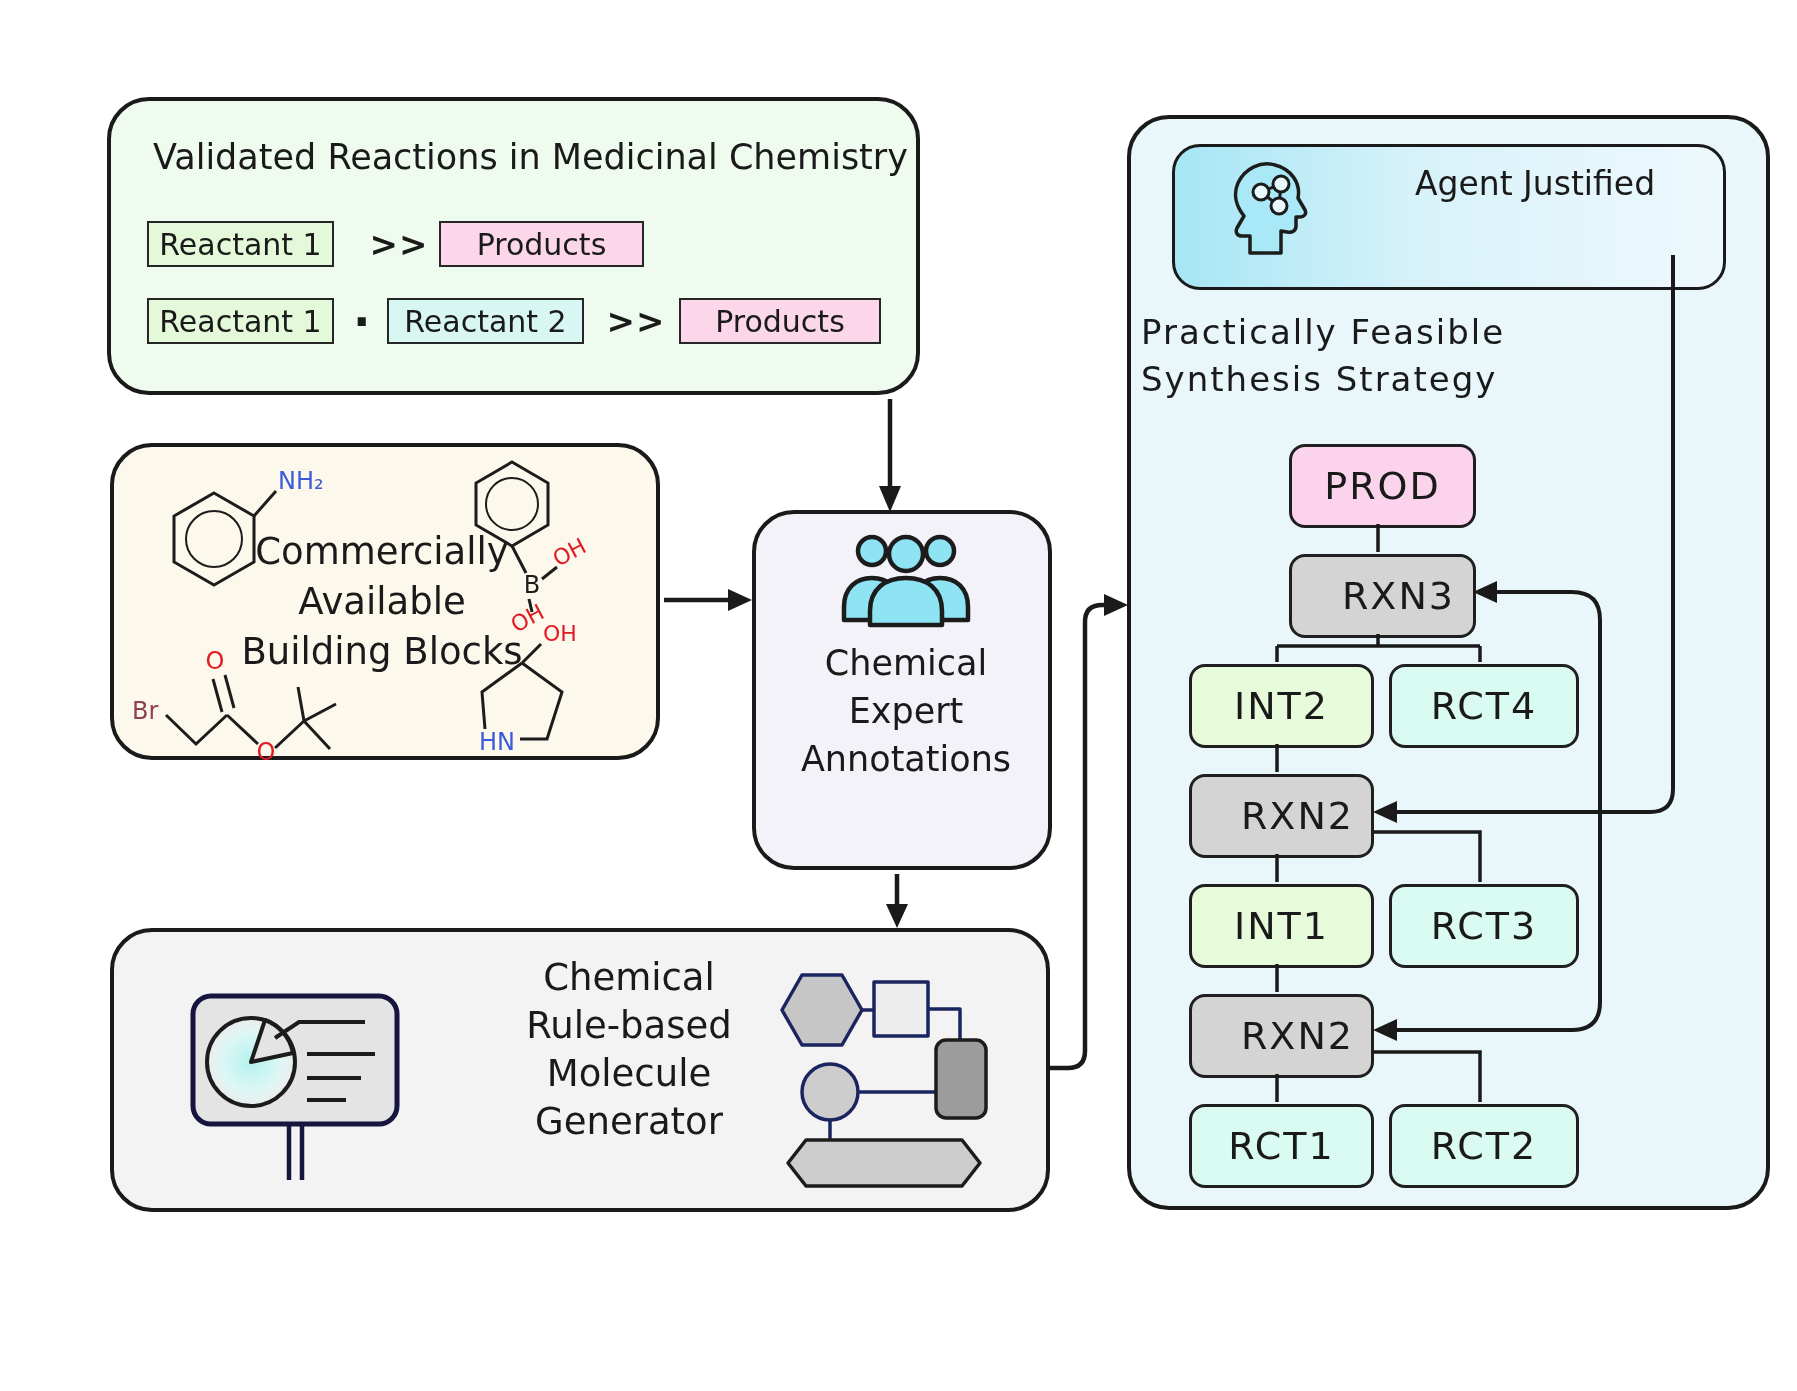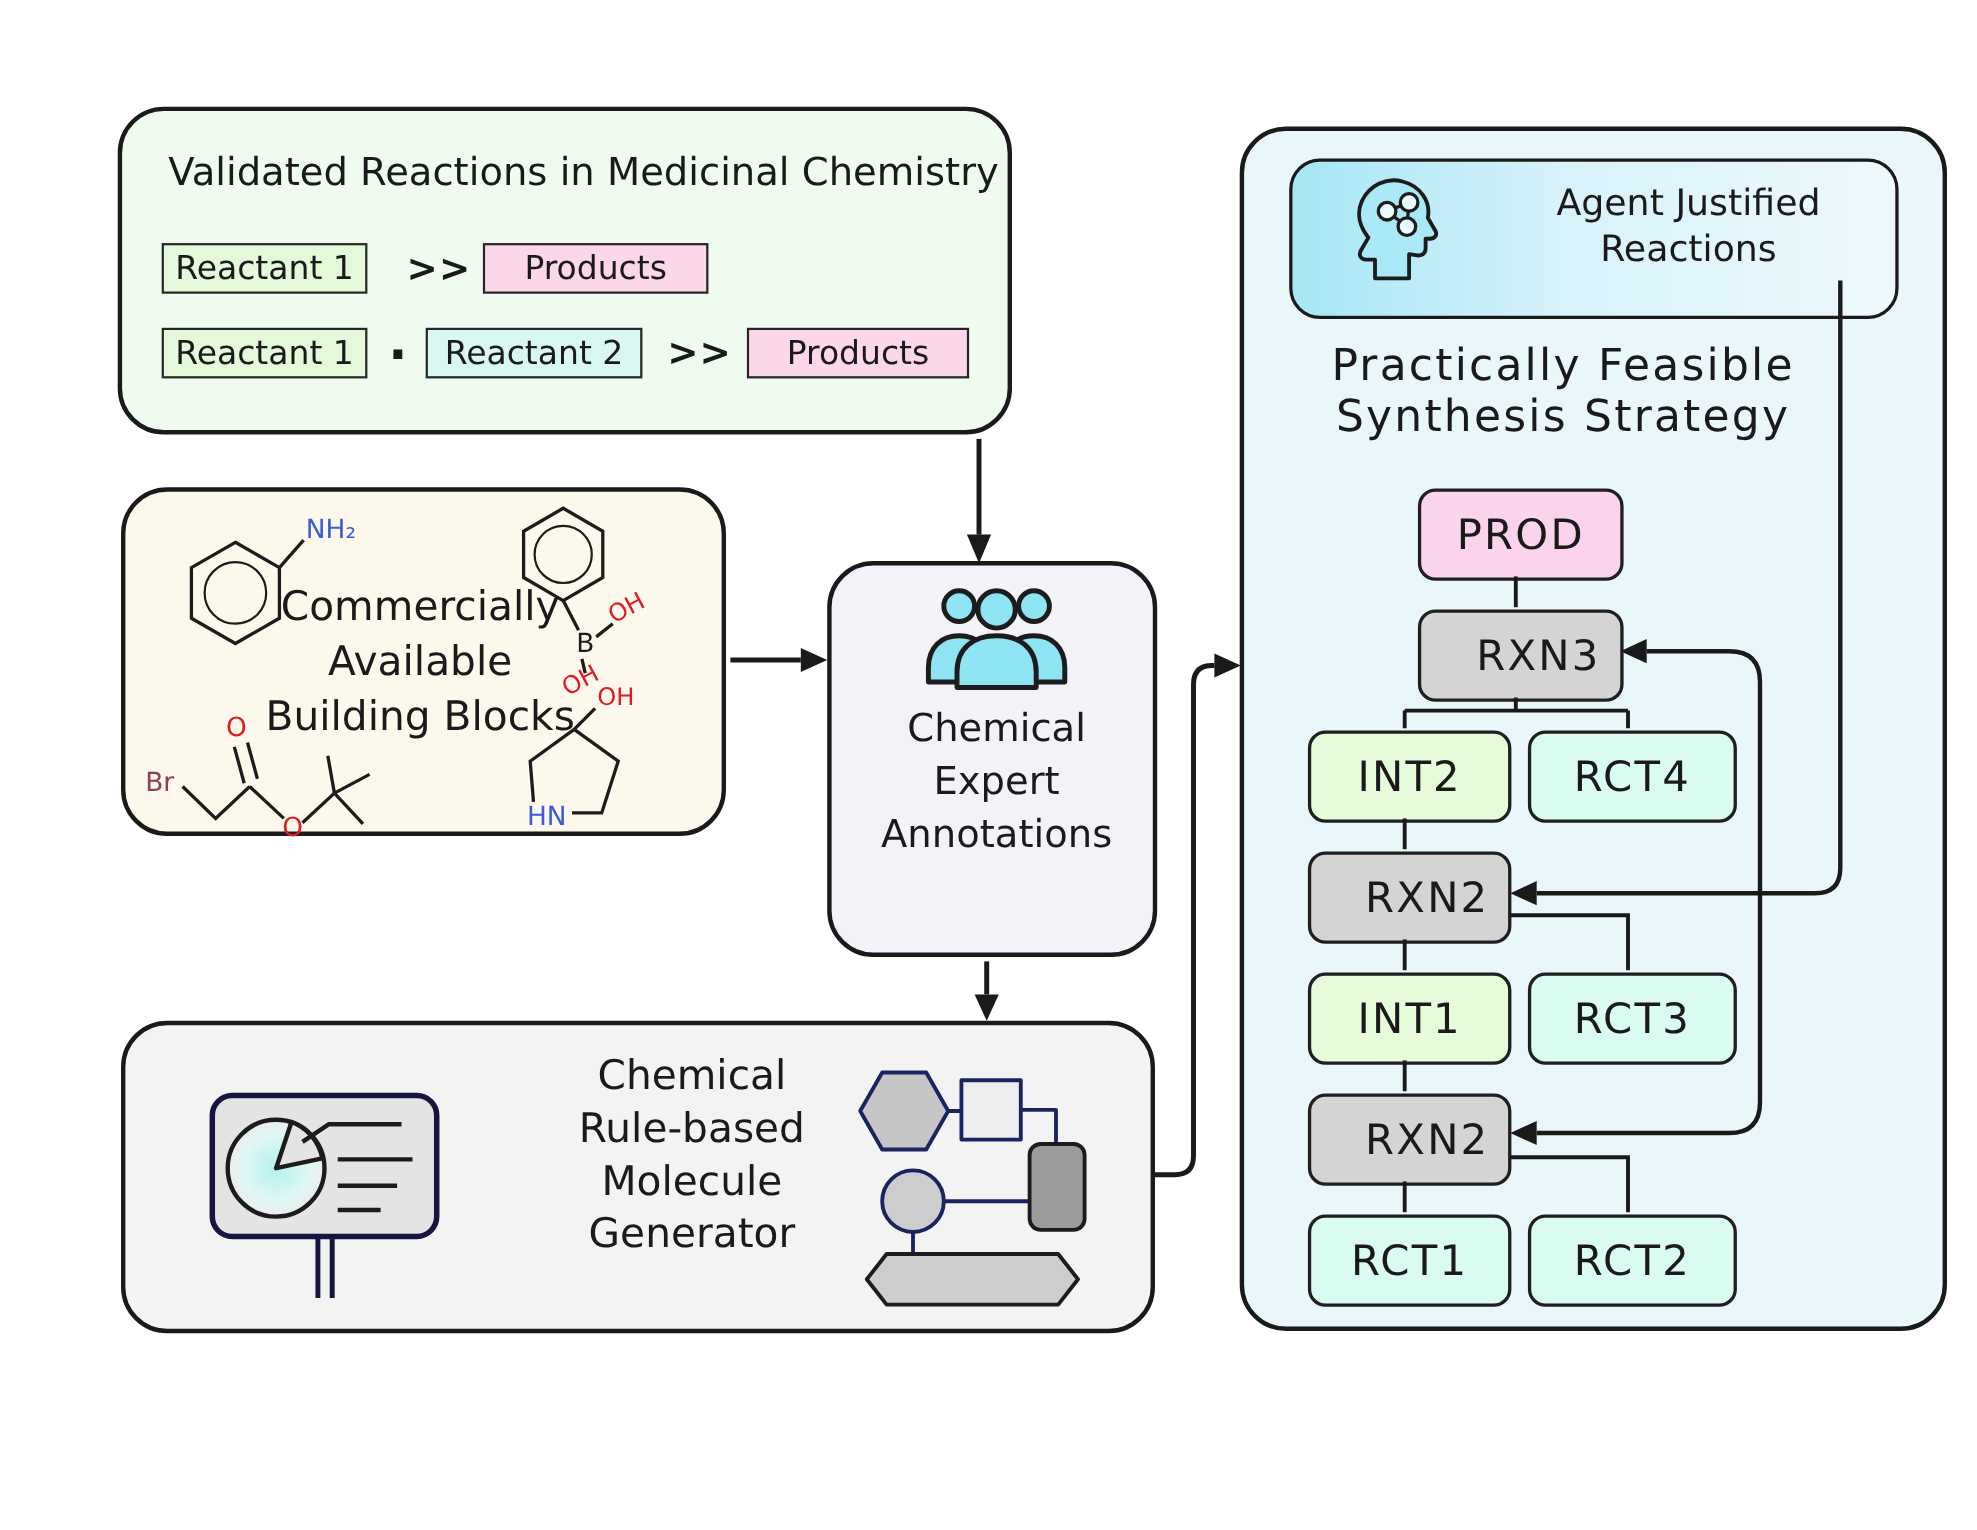--- a/index.html
+++ b/index.html
@@ -22,22 +22,22 @@
   .chip-pink{background:#fcd7e9;}
   .rxn-arrow{position:absolute;font-size:34px;font-weight:700;height:46px;display:flex;
              align-items:center;justify-content:center;letter-spacing:1px;}
   .dot{position:absolute;font-size:46px;font-weight:700;height:46px;display:flex;align-items:flex-end;}
   .center-text{position:absolute;text-align:center;}
   #building-text{left:48px;top:80px;width:440px;font-size:37px;line-height:50px;}
   #annotations-text{left:0;top:125px;width:300px;font-size:35px;line-height:48px;}
   #generator-text{left:330px;top:22px;width:370px;font-size:37px;line-height:48px;}
   #agent-title{position:absolute;left:160px;top:16px;width:400px;text-align:center;
                font-size:33px;line-height:42px;}
-  #panel-subtitle{position:absolute;left:10px;top:190px;width:560px;text-align:center;
-                  font-size:40px;line-height:47px;letter-spacing:2px;}
+  #panel-subtitle{position:absolute;left:10px;top:190px;width:560px;text-align:left;
+                  font-size:34px;line-height:47px;letter-spacing:2px;}
   .node{position:absolute;box-sizing:border-box;border:3px solid #1f1f1f;border-radius:16px;
         display:flex;align-items:center;justify-content:center;font-size:38px;letter-spacing:2px;}
   .node-product{background:#fbd3ec;}
   .node-reaction{background:#d4d4d4;padding-left:32px;}
   .node-intermediate{background:#e6fbda;}
   .node-reactant{background:#d9fbf2;}
   svg{display:block;}
   .overlay{position:absolute;left:0;top:0;pointer-events:none;}
 </style>
 </head>
@@ -167,21 +167,20 @@
           <line x1="44" y1="36" x2="64" y2="28"></line>
           <line x1="64" y1="28" x2="62" y2="50"></line>
           <line x1="44" y1="36" x2="62" y2="50"></line>
           <circle cx="44" cy="36" r="8"></circle>
           <circle cx="64" cy="28" r="8"></circle>
           <circle cx="62" cy="50" r="8"></circle>
         </g>
       </svg>
       <div id="agent-title">
         <div>Agent Justified</div>
-        <div>Reactions</div>
       </div>
     </div>
 
     <div id="panel-subtitle">
       <div>Practically Feasible</div>
       <div>Synthesis Strategy</div>
     </div>
 
     <div class="node node-product" style="left:158px;top:325px;width:187px;height:84px;">PROD</div>
     <div class="node node-reaction" style="left:158px;top:435px;width:187px;height:84px;">RXN3</div>

